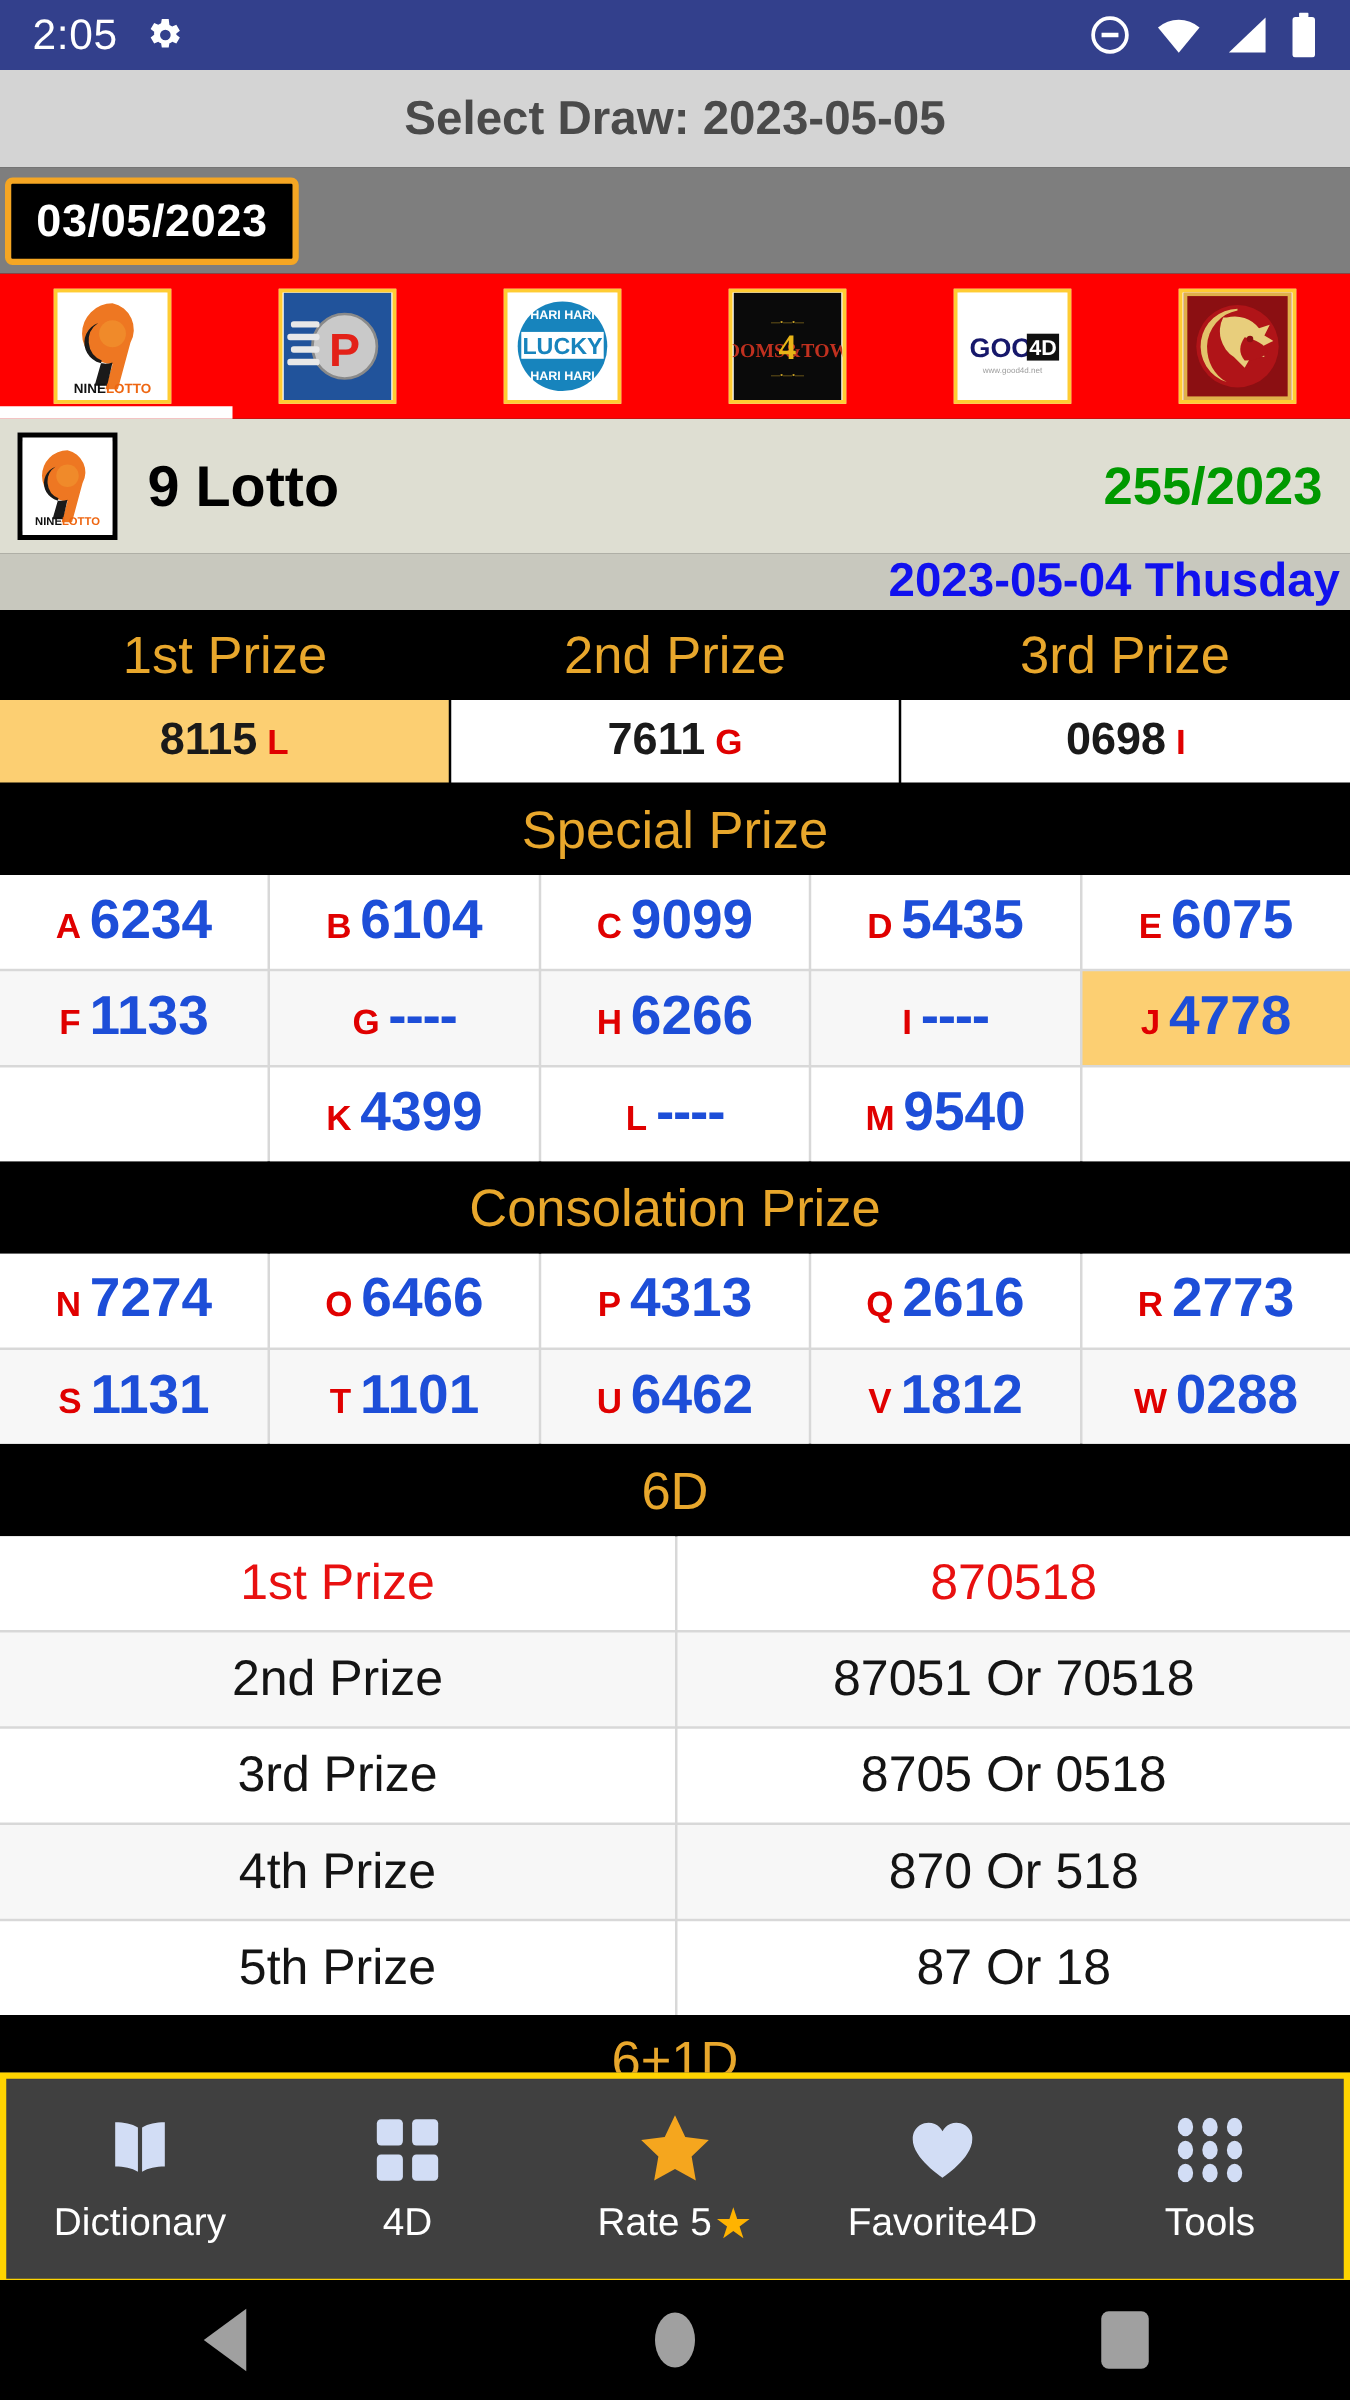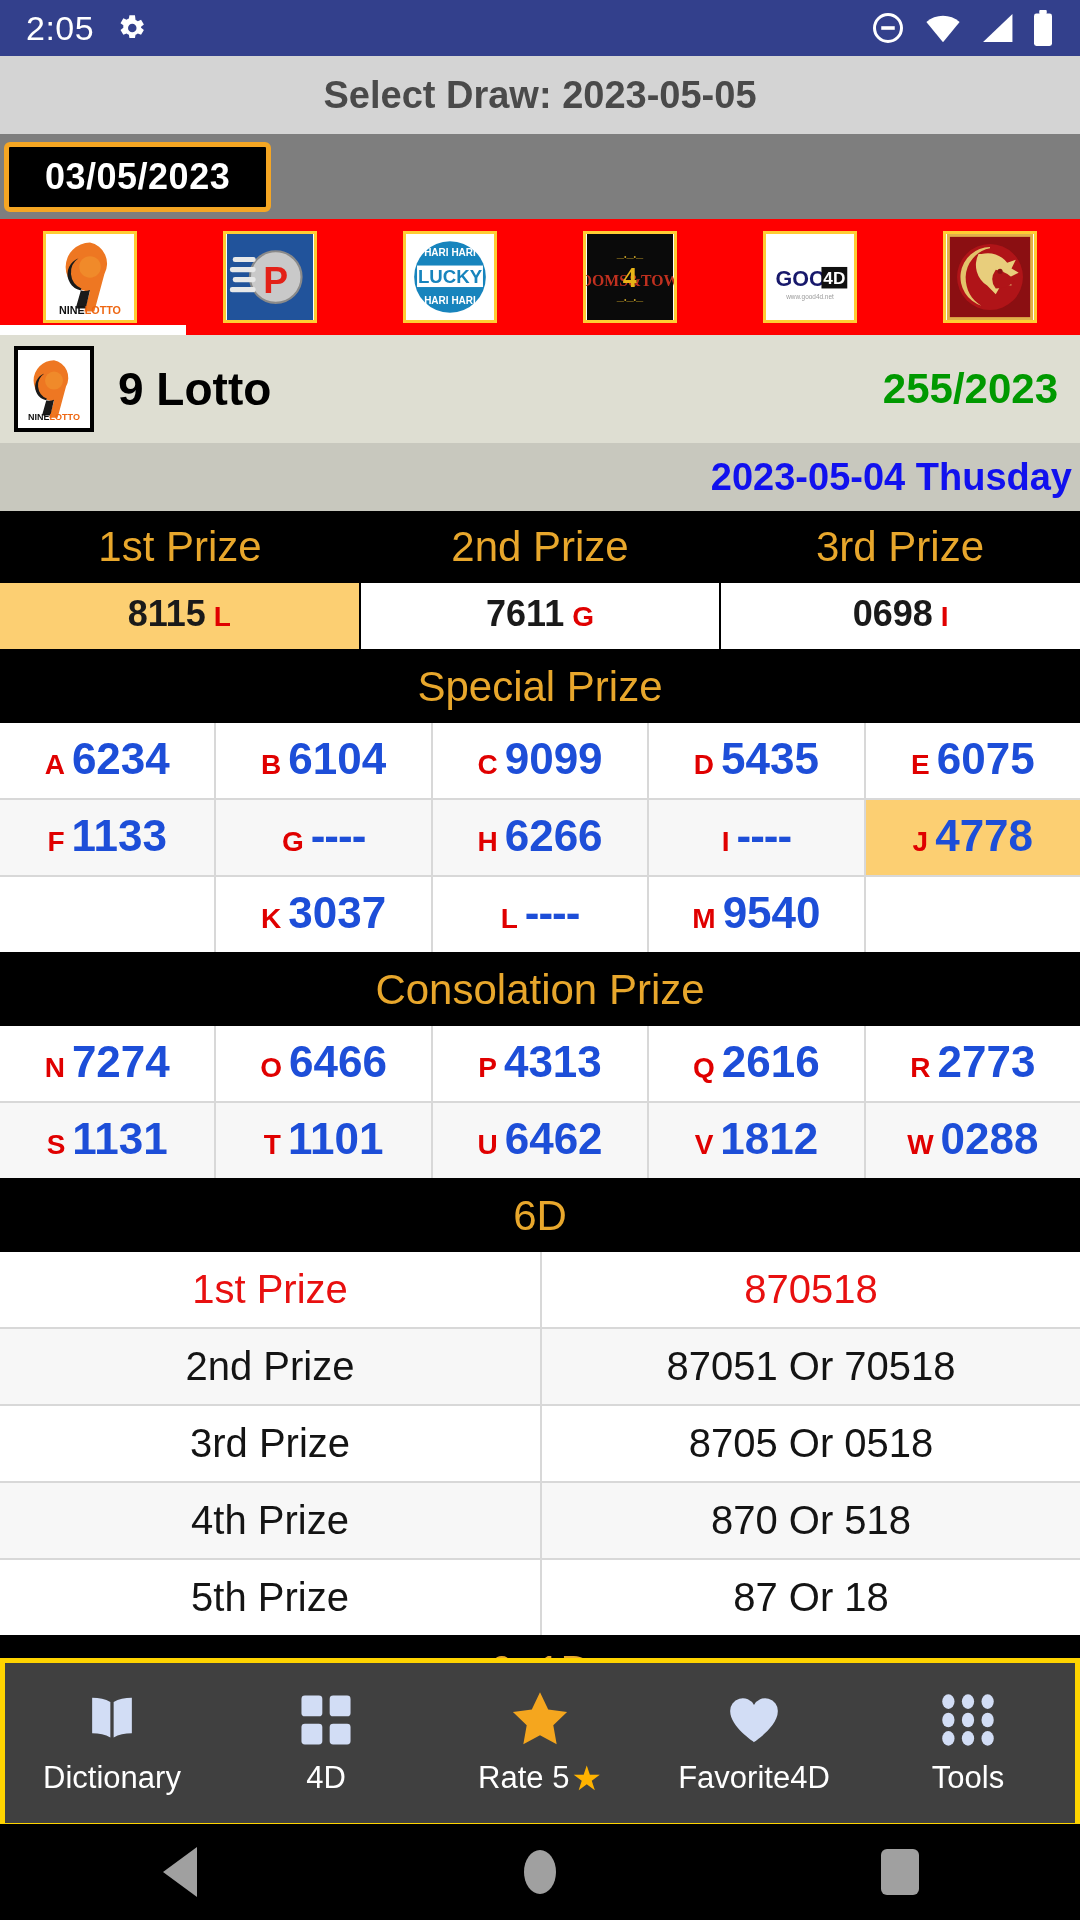--- a/index.html
+++ b/index.html
@@ -28,21 +28,21 @@
   }
   .selectbar-text{ font-size:38px; font-weight:bold; color:#4A4A4A;text-align:right; }
 
   
   .daterow{
     height:85px; background:#7E7E7E; display:flex; align-items:center;
     padding-left:4px;
   }
   .datechip{
     background:#000; border:5px solid #F5A623; border-radius:6px;
-    padding:9px 36px; color:#fff; font-size:36px; font-weight:bold;
+    padding:9px 20px; color:#fff; font-size:36px; font-weight:bold;
     letter-spacing:.5px;
   }
 
   
   .logostrip{
     height:116px; background:#FF0000; display:flex; align-items:center;
     position:relative;
   }
   .logotab{
     flex:1; display:flex; align-items:center; justify-content:center;
@@ -66,21 +66,21 @@
   .gamehdr-logo{
     width:80px; height:86px; border:4px solid #000; background:#fff;
     display:flex; align-items:center; justify-content:center; overflow:hidden;
   }
   .gamehdr-name{ font-size:46px; font-weight:bold; color:#000; margin-left:24px; }
   .gamehdr-draw{
     margin-left:auto; font-size:42px; font-weight:bold; color:#009900;
     padding-right:8px;
   }
   .datebar{
-    height:68px; background:#C8C8BE; display:flex; align-items:center;
+    height:45px; background:#C8C8BE; display:flex; align-items:center;
     justify-content:flex-end; padding-right:8px;
   }
   .datebar-text{ font-size:38px; font-weight:bold; color:#1111EE; }
 
   
   .blackhdr{
     background:#000; color:#E8A72C; text-align:center;
     font-size:42px; padding:12px 16px;
   }
   .toprize-hdr{
@@ -371,21 +371,21 @@
     <div class="gcell hl">
         <span class="glet">J</span>
         <span class="gval">4778</span>
       </div>
   </div>
 
   <div class="grow">
     <div class="gcell empty"></div>
     <div class="gcell">
         <span class="glet">K</span>
-        <span class="gval">3037</span>
+        <span class="gval">4399</span>
       </div>
     <div class="gcell">
         <span class="glet">L</span>
         <span class="gval dash">----</span>
       </div>
     <div class="gcell">
         <span class="glet">M</span>
         <span class="gval">9540</span>
       </div>
     <div class="gcell empty"></div>

